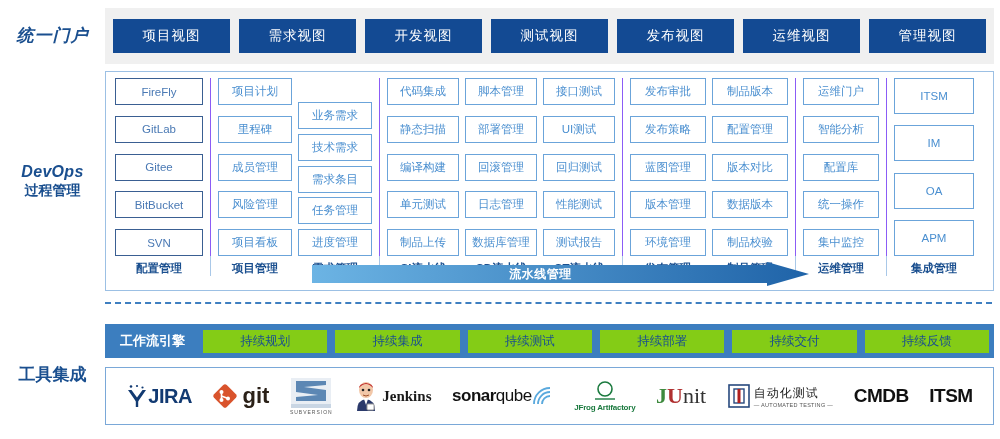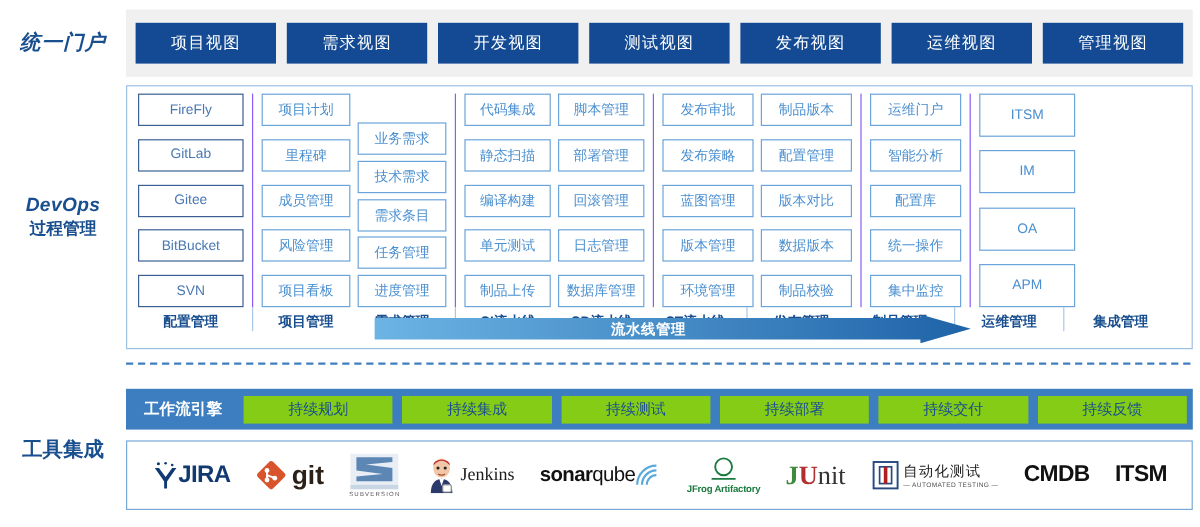--- a/index.html
+++ b/index.html
@@ -159,21 +159,21 @@
     display: flex; align-items: center; justify-content: space-around;
     padding: 0 10px;
   }
   .logo { display: flex; align-items: center; justify-content: center; }
 
   .logo-jira { color:#123a72; font-weight:bold; font-size:20px; letter-spacing:-0.5px; display:flex; align-items:center;}
   .logo-git  { color:#2b2118; font-weight:bold; font-size:22px; display:flex; align-items:center; gap:4px;}
   .logo-text-sonar { font-size:17px; color:#111; letter-spacing:-0.5px; }
   .logo-text-sonar b { font-weight:bold; }
   .logo-text-sonar i { font-style:normal; font-weight:normal; }
-  .logo-jenkins { color:#1a1a1a; font-weight:normal; font-size:15px; font-family:"Liberation Serif", serif; display:flex; align-items:center; gap:3px;text-align:center;}
+  .logo-jenkins { color:#1a1a1a; font-weight:bold; font-size:15px; font-family:"Liberation Serif", serif; display:flex; align-items:center; gap:3px;text-align:center;}
   .logo-jfrog { display:flex; flex-direction:column; align-items:center; }
   .logo-jfrog .lbl { font-size:8px; font-weight:bold; color:#1b7a3f; letter-spacing:-0.2px; margin-top:1px;}
   .logo-junit { font-family:"Liberation Serif", serif; font-size:22px; }
   .logo-junit .j { color:#3e8a3e; font-weight:bold; }
   .logo-junit .u { color:#b03030; font-weight:bold; }
   .logo-junit .n { color:#333; }
   .logo-auto { display:flex; align-items:center; gap:3px; }
   .logo-auto .cn { font-size:12px; color:#1a1a1a; font-weight:normal; letter-spacing:1px; display:block;}
   .logo-auto .en { font-size:5.5px; color:#555; letter-spacing:.3px; display:block; text-align:center;}
   .logo-cmdb, .logo-itsm { font-size:19px; font-weight:bold; color:#111; letter-spacing:-0.5px; }
@@ -236,20 +236,27 @@
             <div class="cell">单元测试</div>
             <div class="cell">制品上传</div>
           </div>
           <div class="col " style="width: 78px;">
             <div class="cell">脚本管理</div>
             <div class="cell">部署管理</div>
             <div class="cell">回滚管理</div>
             <div class="cell">日志管理</div>
             <div class="cell">数据库管理</div>
           </div>
+          <div class="col " style="width: 78px;">
+            <div class="cell">接口测试</div>
+            <div class="cell">UI测试</div>
+            <div class="cell">回归测试</div>
+            <div class="cell">性能测试</div>
+            <div class="cell">测试报告</div>
+          </div>
         </div>
         <div class="grp">
           <div class="col " style="width: 82px;">
             <div class="cell">发布审批</div>
             <div class="cell">发布策略</div>
             <div class="cell">蓝图管理</div>
             <div class="cell">版本管理</div>
             <div class="cell">环境管理</div>
           </div>
           <div class="col " style="width: 82px;">

